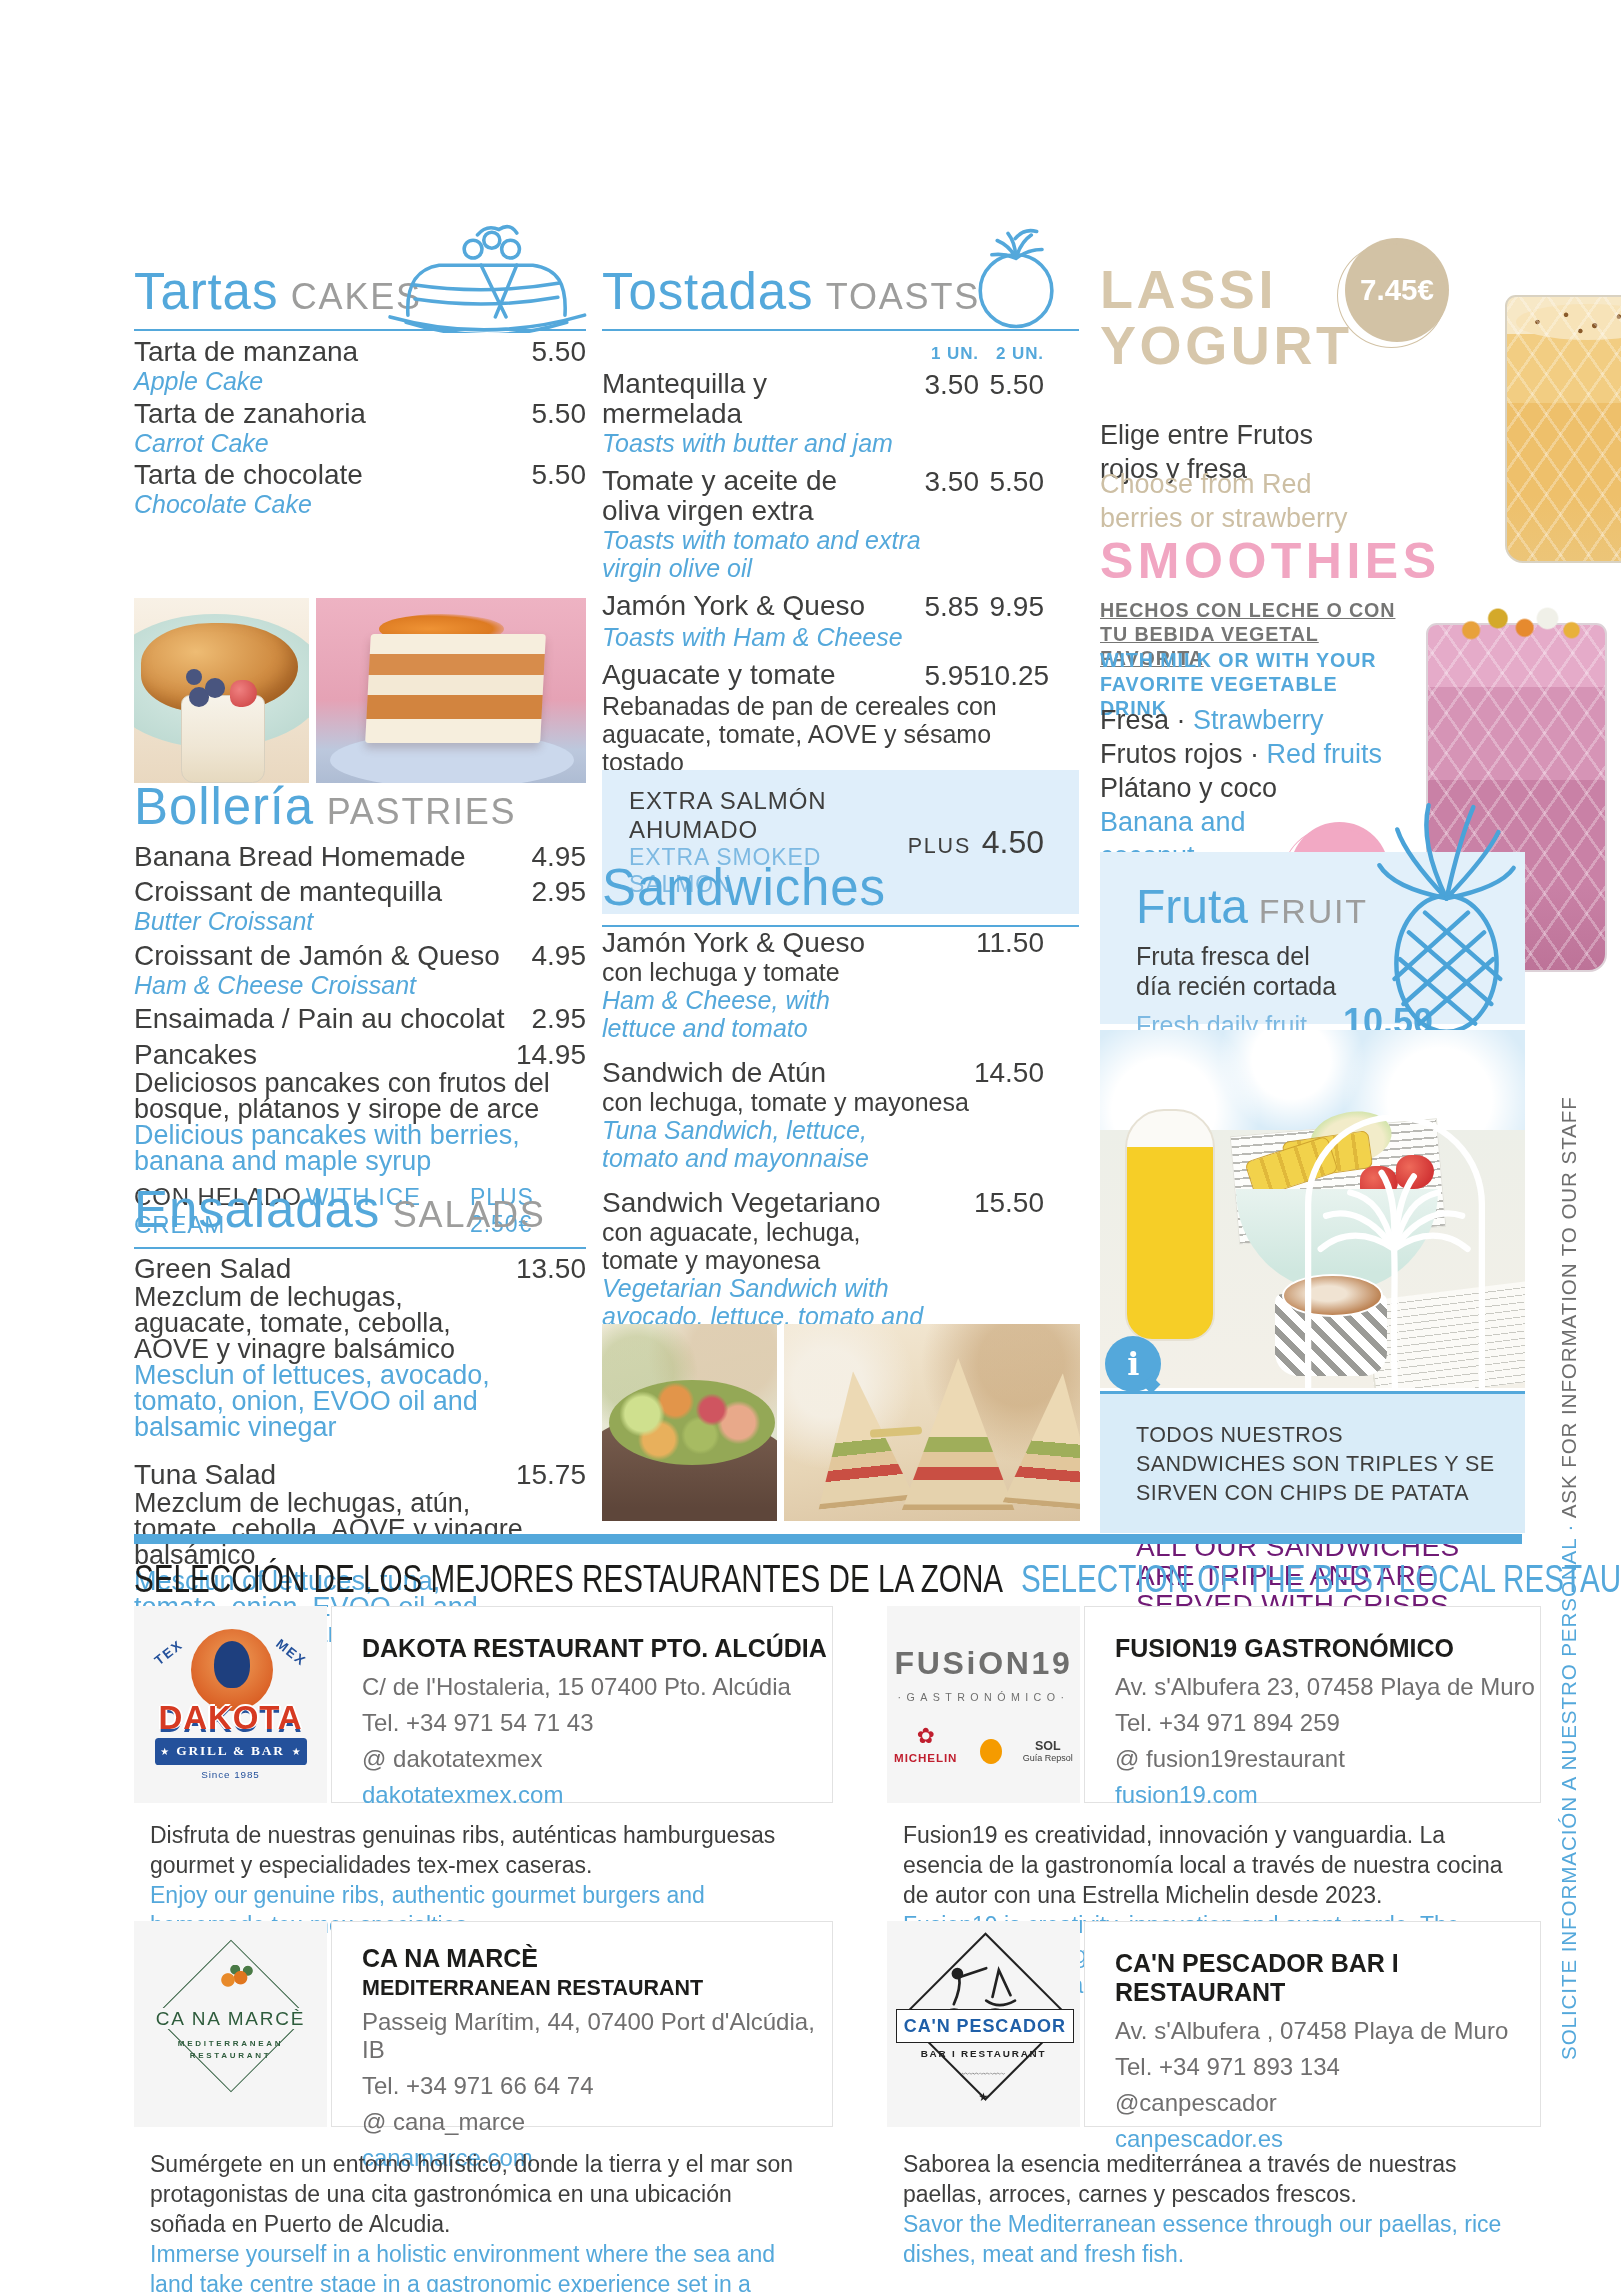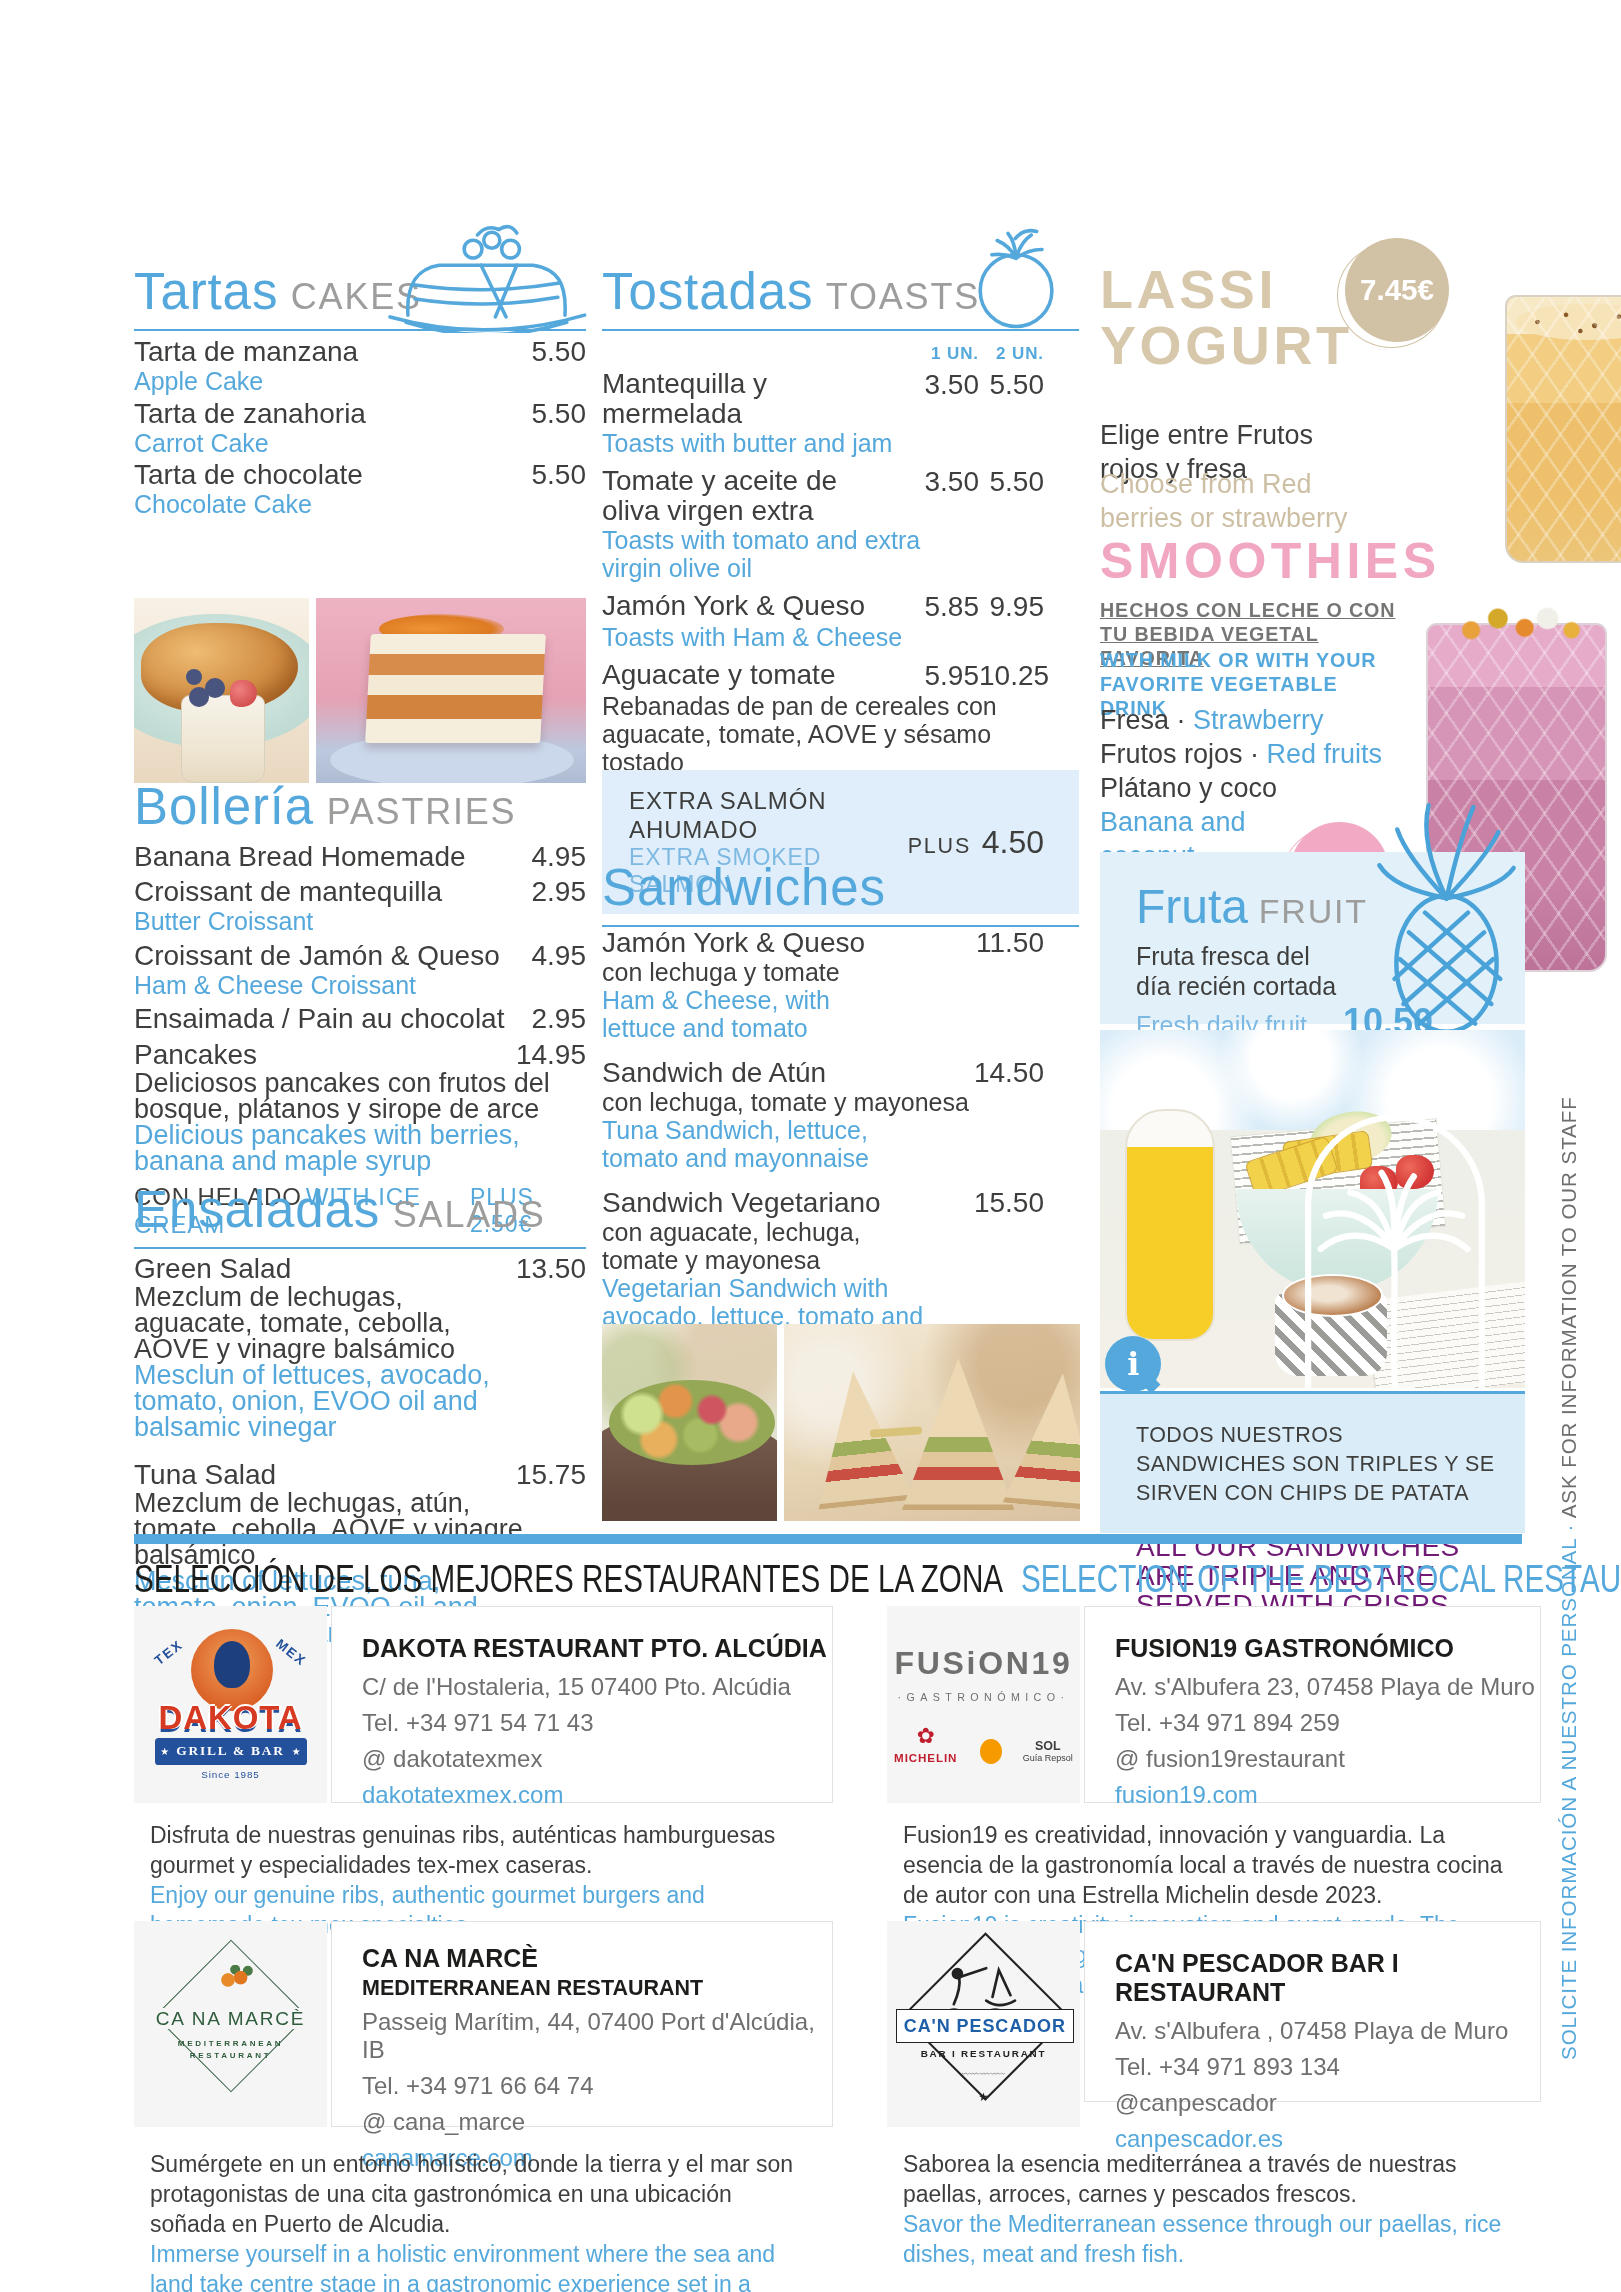--- a/index.html
+++ b/index.html
@@ -11,21 +11,21 @@
   
   .sec-head{position:absolute;white-space:nowrap;}
   .sec-head.rule{border-bottom:2.7px solid #54a8db;padding-bottom:8px;}
   .sec-title{font-size:51px;font-weight:300;color:#54a8db;letter-spacing:0.9px;}
   .sec-sub{font-size:36px;font-weight:400;color:#9d9d9c;letter-spacing:1.8px;margin-left:12.5px;}
   
   .mi{margin-bottom:3.6px;}
   .mi-row{display:flex;justify-content:space-between;align-items:flex-start;}
   .mi-name{font-size:28px;line-height:30px;color:#3e3e3d;}
   .mi-price{font-size:28px;line-height:30px;color:#3e3e3d;white-space:nowrap;padding-left:9px;}
-  .mi-en{font-size:25px;line-height:28px;color:#54a8db;}
+  .mi-en{font-size:25px;line-height:28px;color:#54a8db;font-style:italic;}
   .mi-desc{font-size:27px;line-height:26px;color:#3e3e3d;}
   .mi-desc .en{color:#54a8db;}
   .hl{background:#e4f0fa;margin-left:-12.5px;padding:7.2px 0 9px 12.5px;}
   .b-item{margin-bottom:5.4px;}
   .s-item{margin-bottom:16px;}
   .e-item{margin-bottom:19.7px;}
   .price-pair{display:flex;}
   .price-pair .p1{width:72px;text-align:right;font-size:28px;color:#3e3e3d;}
   .price-pair .p2{width:65px;text-align:right;font-size:28px;color:#3e3e3d;}
   .pad-r{padding-right:35px;}
@@ -671,21 +671,21 @@
       </g>
     </svg>
     <div class="cp-banner">
         <span>CA'N PESCADOR</span>
       </div>
     <div class="cp-sub">BAR I RESTAURANT</div>
     <div class="cp-waves">﹏﹏﹏﹏</div>
     <div class="cp-star">★</div>
   </div>
 </div>
-<div class="info-box" style="left:1084px;top:1921px;width:457px;height:181px;">
+<div class="info-box" style="left:1084px;top:1921px;width:457px;height:206px;">
   <div class="ib-title">CA'N PESCADOR BAR I RESTAURANT</div>
   <div class="ib-line">Av. s'Albufera , 07458 Playa de Muro</div>
   <div class="ib-line">Tel. +34 971 893 134</div>
   <div class="ib-line">@canpescador</div>
   <div class="ib-web">canpescador.es</div>
 </div>
 <div class="r-desc" style="left:903px;top:2149px;width:627px;">
   <span class="es">Saborea la esencia mediterránea a través de nuestras paellas, arroces, carnes y pescados frescos. </span><br>
   <span class="en">Savor the Mediterranean essence through our paellas, rice dishes, meat and fresh fish.</span>
 </div>

